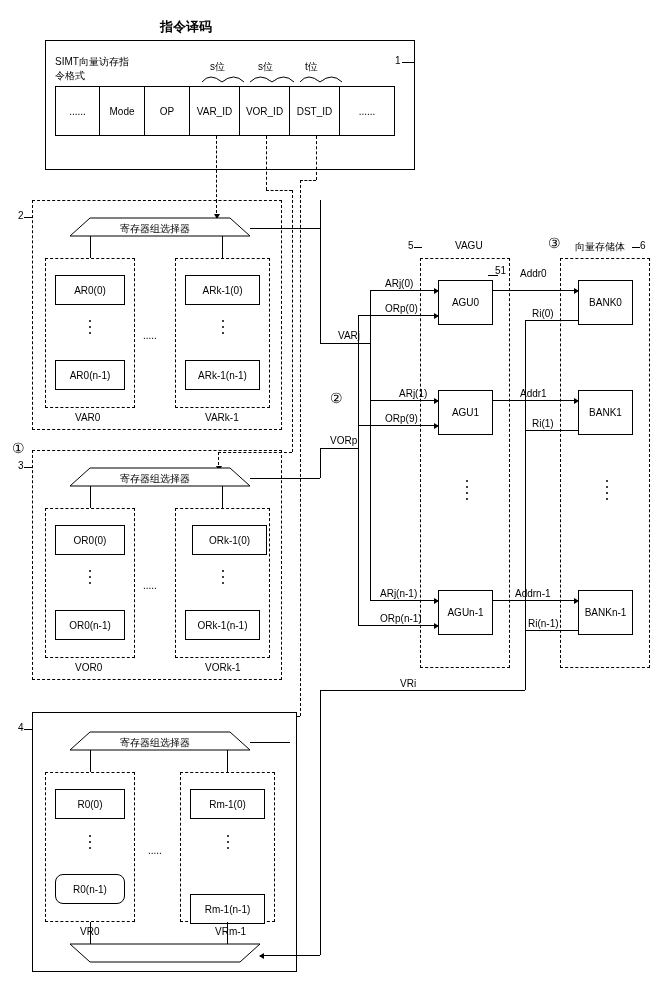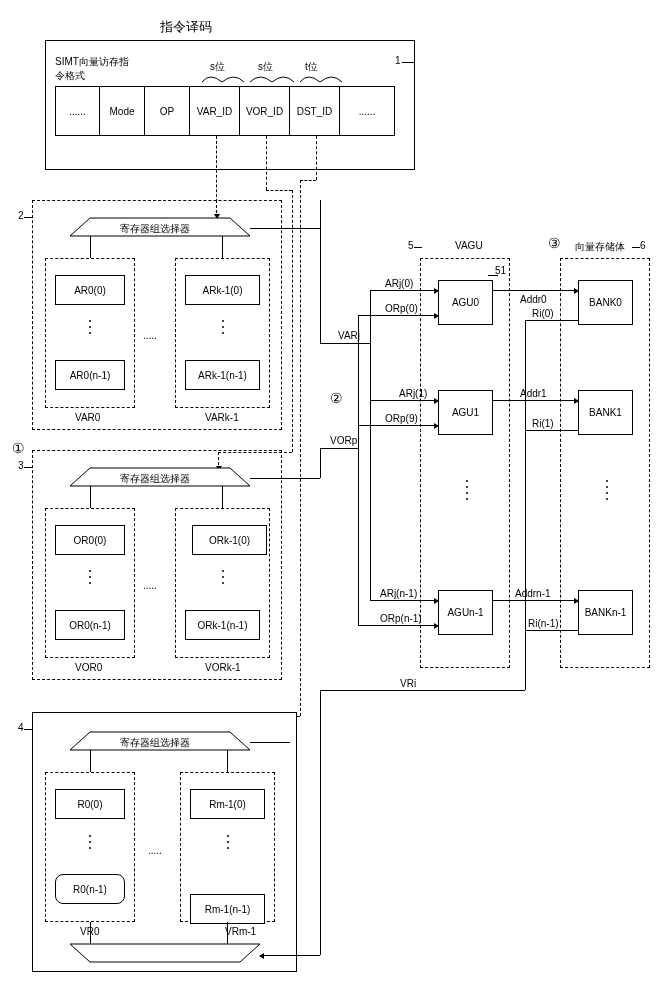--- a/index.html
+++ b/index.html
@@ -54,21 +54,21 @@
     border-left: 3px solid transparent;
     border-right: 3px solid transparent;
   }
   .vdots { position:absolute; width:14px; display:flex; flex-direction:column; align-items:center; gap:4px;}
   .vdots span{width:2px;height:2px;background:#000;border-radius:50%;}
   svg.shape { position:absolute; overflow:visible; }
 </style>
 </head>
 <body>
 
-<div class="label" style="left:160px; top:18px; font-size:13px;">指令译码</div>
+<div class="label" style="left:160px; top:18px; font-size:13px;font-weight:bold;">指令译码</div>
 
 <div class="abs box" style="left:45px; top:40px; width:370px; height:130px;"></div>
 <div class="label" style="left:395px; top:55px;">1</div>
 
 <div class="hline" style="left:402px; top:62px; width:12px;"></div>
 
 <div class="label" style="left:55px; top:55px; width:80px; white-space:normal;">SIMT向量访存指令格式</div>
 
 <div class="label" style="left:210px; top:60px;">s位</div>
 <div class="label" style="left:258px; top:60px;">s位</div>
@@ -188,21 +188,21 @@
     <span></span>
     <span></span>
   </div>
 <div class="vdots" style="left:221px; top:835px;">
     <span></span>
     <span></span>
     <span></span>
   </div>
 <div class="label" style="left:148px; top:845px;">.....</div>
 <div class="label" style="left:80px; top:926px;">VR0</div>
-<div class="label" style="left:225px; top:926px;">VRm-1</div>
+<div class="label" style="left:215px; top:926px;">VRm-1</div>
 <div class="vline" style="left:90px; top:750px; height:22px;"></div>
 <div class="vline" style="left:227px; top:750px; height:22px;"></div>
 <div class="vline" style="left:90px; top:922px; height:22px;"></div>
 <div class="vline" style="left:227px; top:922px; height:22px;"></div>
 
 <svg class="shape" style="left:70px; top:944px;" width="190" height="20">
     <polygon points="0,0 190,0 170,18 20,18" fill="#fff" stroke="#000"></polygon>
   </svg>
 
 <div class="abs dashbox" style="left:420px; top:258px; width:90px; height:410px;"></div>
@@ -259,21 +259,21 @@
 <div class="hline arrow-r" style="left:358px; top:425px; width:80px;"></div>
 <div class="hline arrow-r" style="left:358px; top:625px; width:80px;"></div>
 <div class="label" style="left:330px; top:435px;">VORp</div>
 <div class="label" style="left:385px; top:303px;">ORp(0)</div>
 <div class="label" style="left:385px; top:413px;">ORp(9)</div>
 <div class="label" style="left:380px; top:613px;">ORp(n-1)</div>
 
 <div class="hline arrow-r" style="left:493px; top:290px; width:85px;"></div>
 <div class="hline arrow-r" style="left:493px; top:400px; width:85px;"></div>
 <div class="hline arrow-r" style="left:493px; top:600px; width:85px;"></div>
-<div class="label" style="left:520px; top:294px;">Addr0</div>
+<div class="label" style="left:520px; top:268px;">Addr0</div>
 <div class="label" style="left:520px; top:388px;">Addr1</div>
 <div class="label" style="left:515px; top:588px;">Addrn-1</div>
 
 <div class="hline" style="left:525px; top:320px; width:53px;"></div>
 <div class="hline" style="left:525px; top:430px; width:53px;"></div>
 <div class="hline" style="left:525px; top:630px; width:53px;"></div>
 <div class="vline" style="left:525px; top:320px; height:370px;"></div>
 <div class="label" style="left:532px; top:308px;">Ri(0)</div>
 <div class="label" style="left:532px; top:418px;">Ri(1)</div>
 <div class="label" style="left:528px; top:618px;">Ri(n-1)</div>

